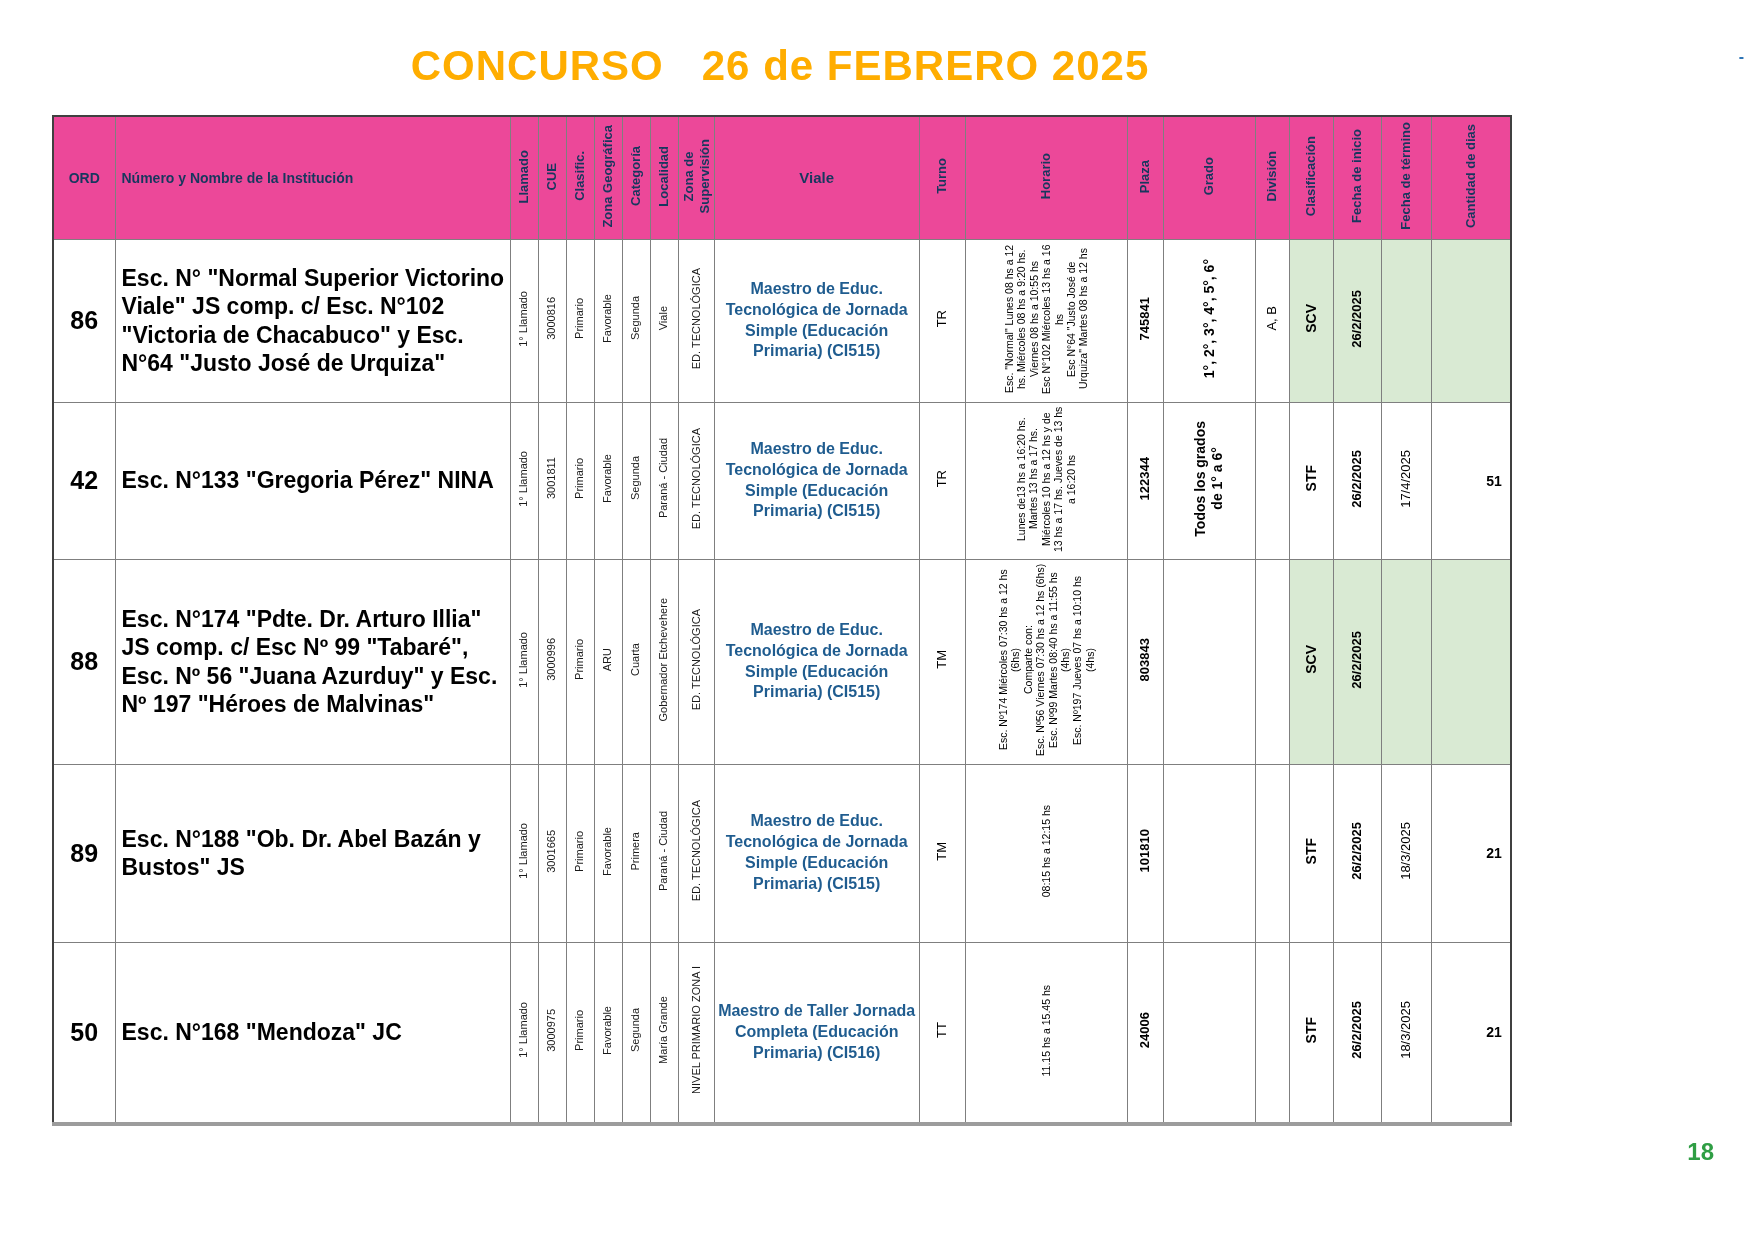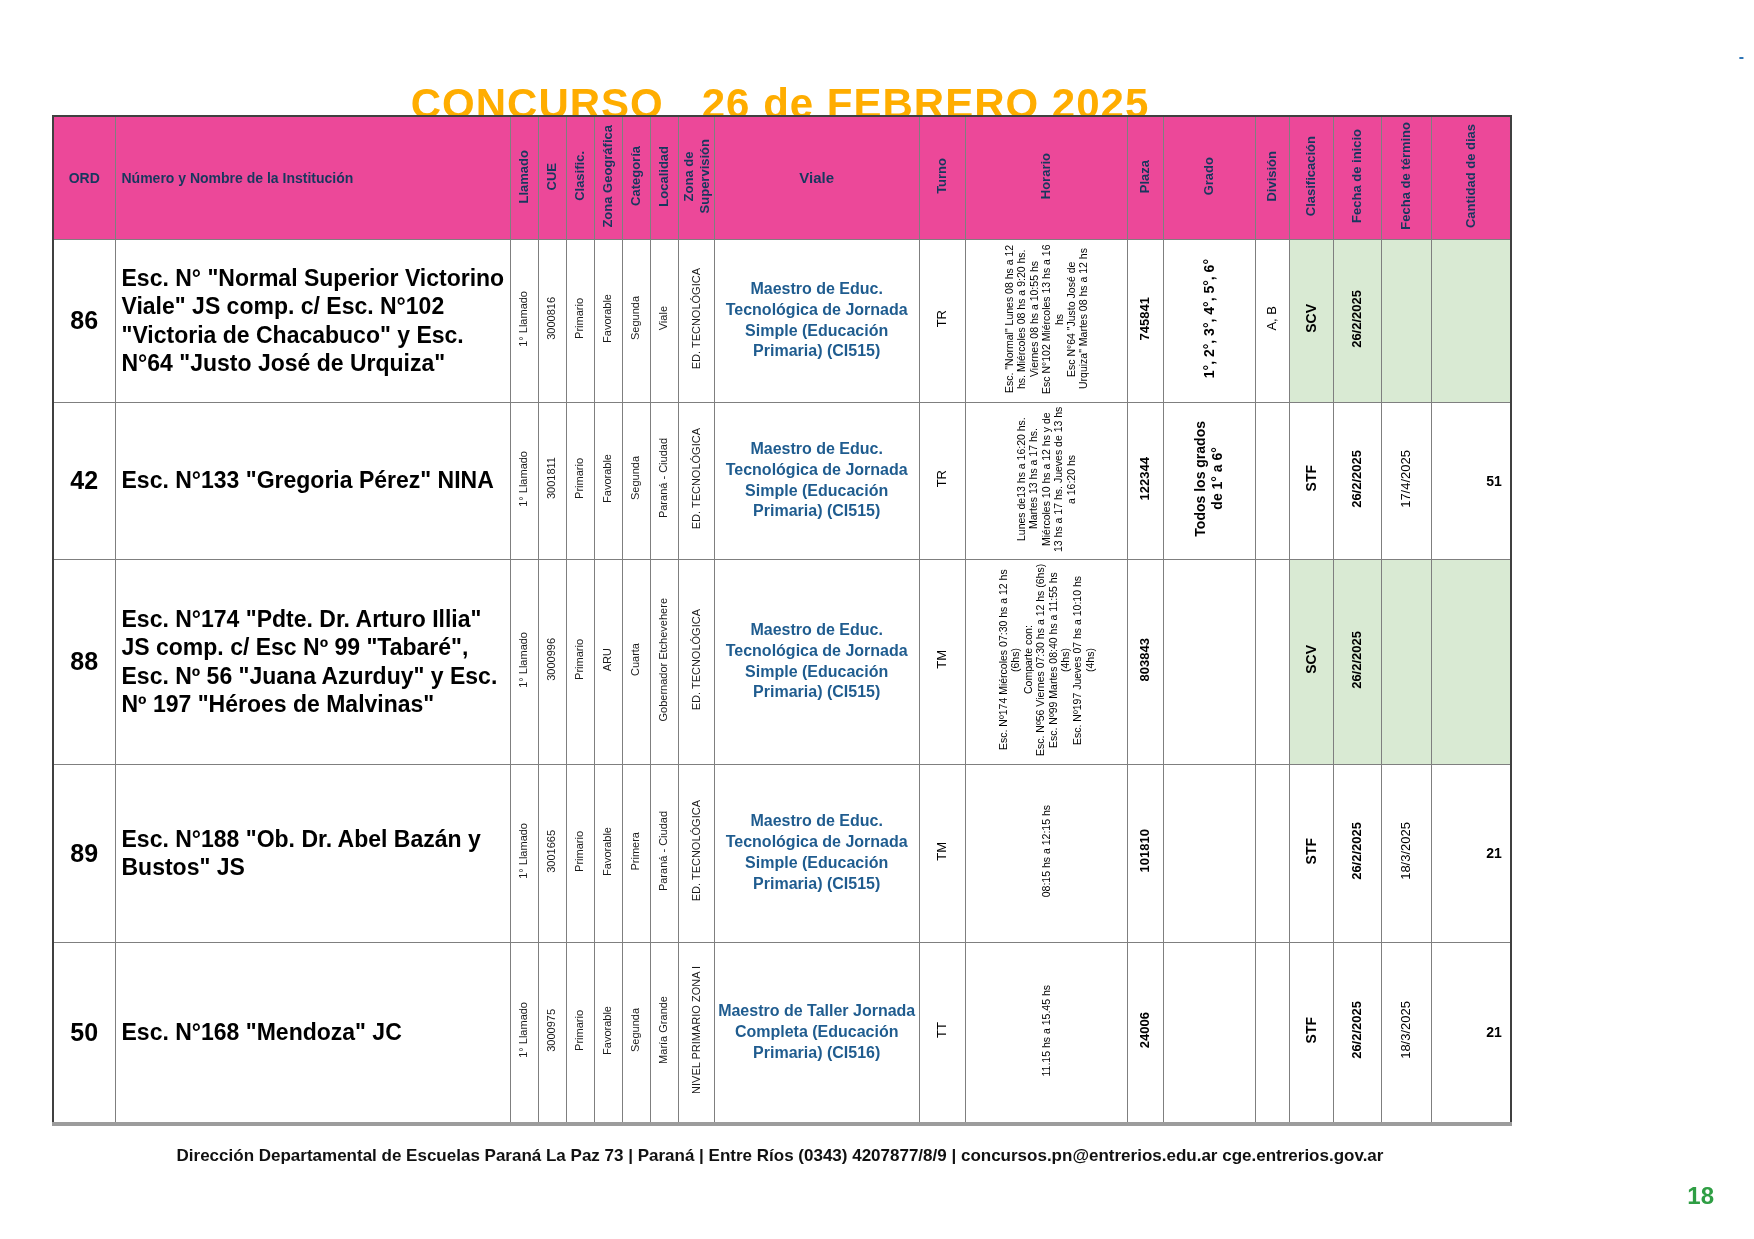--- a/index.html
+++ b/index.html
@@ -2,21 +2,21 @@
 <html><head>
 <meta charset="utf-8">
 <style>
   html,body{margin:0;padding:0;background:#ffffff;}
   .page{
     position:relative;width:1754px;height:1239px;background:#ffffff;
     font-family:"Liberation Sans","DejaVu Sans",sans-serif;overflow:hidden;
   }
   .title{
     position:absolute;top:42px;left:0;width:1560px;text-align:center;
-    font-size:42px;font-weight:bold;color:#ffad00;letter-spacing:1px;white-space:pre;margin-top:38px;
+    font-size:42px;font-weight:bold;color:#ffad00;letter-spacing:1px;white-space:pre;
   }
   .corner-mark{
     position:absolute;top:48px;right:10px;font-size:16px;font-weight:bold;color:#2e75b6;
   }
   table.main{
     position:absolute;top:115px;left:52px;border-collapse:collapse;table-layout:fixed;
     border:2px solid #404040;border-bottom:4px solid #9c9c9c;
   }
   td,th{border:1px solid #7f7f7f;padding:2px;overflow:hidden;vertical-align:middle;text-align:center;}
   tr{border-top:1.5px solid #404040;}
@@ -43,21 +43,21 @@
   .c-clasif .vert{font-size:14px;font-weight:bold;}
   .c-fi .vert{font-size:13px;font-weight:bold;}
   .c-ft .vert{font-size:13px;}
   .c-dias{font-size:14px;font-weight:bold;padding-left:48px;}
   td.hl{background:#d9ead3;}
   .footer{
     position:absolute;top:1146px;left:0;width:1560px;text-align:center;
     font-size:17px;font-weight:bold;color:#111;
   }
   .pagenum{
-    position:absolute;top:1182px;right:40px;font-size:24px;font-weight:bold;color:#2f9e44;
+    position:absolute;top:1138px;right:40px;font-size:24px;font-weight:bold;color:#2f9e44;
   }
 </style>
 </head>
 <body>
 
 <div class="page">
 
   <div class="title">CONCURSO   26 de FEBRERO 2025</div>
   <span class="corner-mark">-</span>
 
@@ -216,16 +216,15 @@
         <td class="c-grado"><span class="vert"></span></td>
         <td class="c-div"><span class="vert"></span></td>
         <td class="c-clasif"><span class="vert">STF</span></td>
         <td class="c-fi"><span class="vert">26/2/2025</span></td>
         <td class="c-ft"><span class="vert">18/3/2025</span></td>
         <td class="c-dias">21</td>
       </tr>
     </tbody>
   </table>
 
-  <div class="footer">Dirección Departamental de Escuelas Paraná La Paz 73 | Paraná | Entre Ríos (0343) 4207877/8/9 | concursos.pn@entrerios.edu.ar cge.entrerios.gov.ar</div>
   <div class="pagenum">18</div>
 
 </div>
 
 </body></html>

